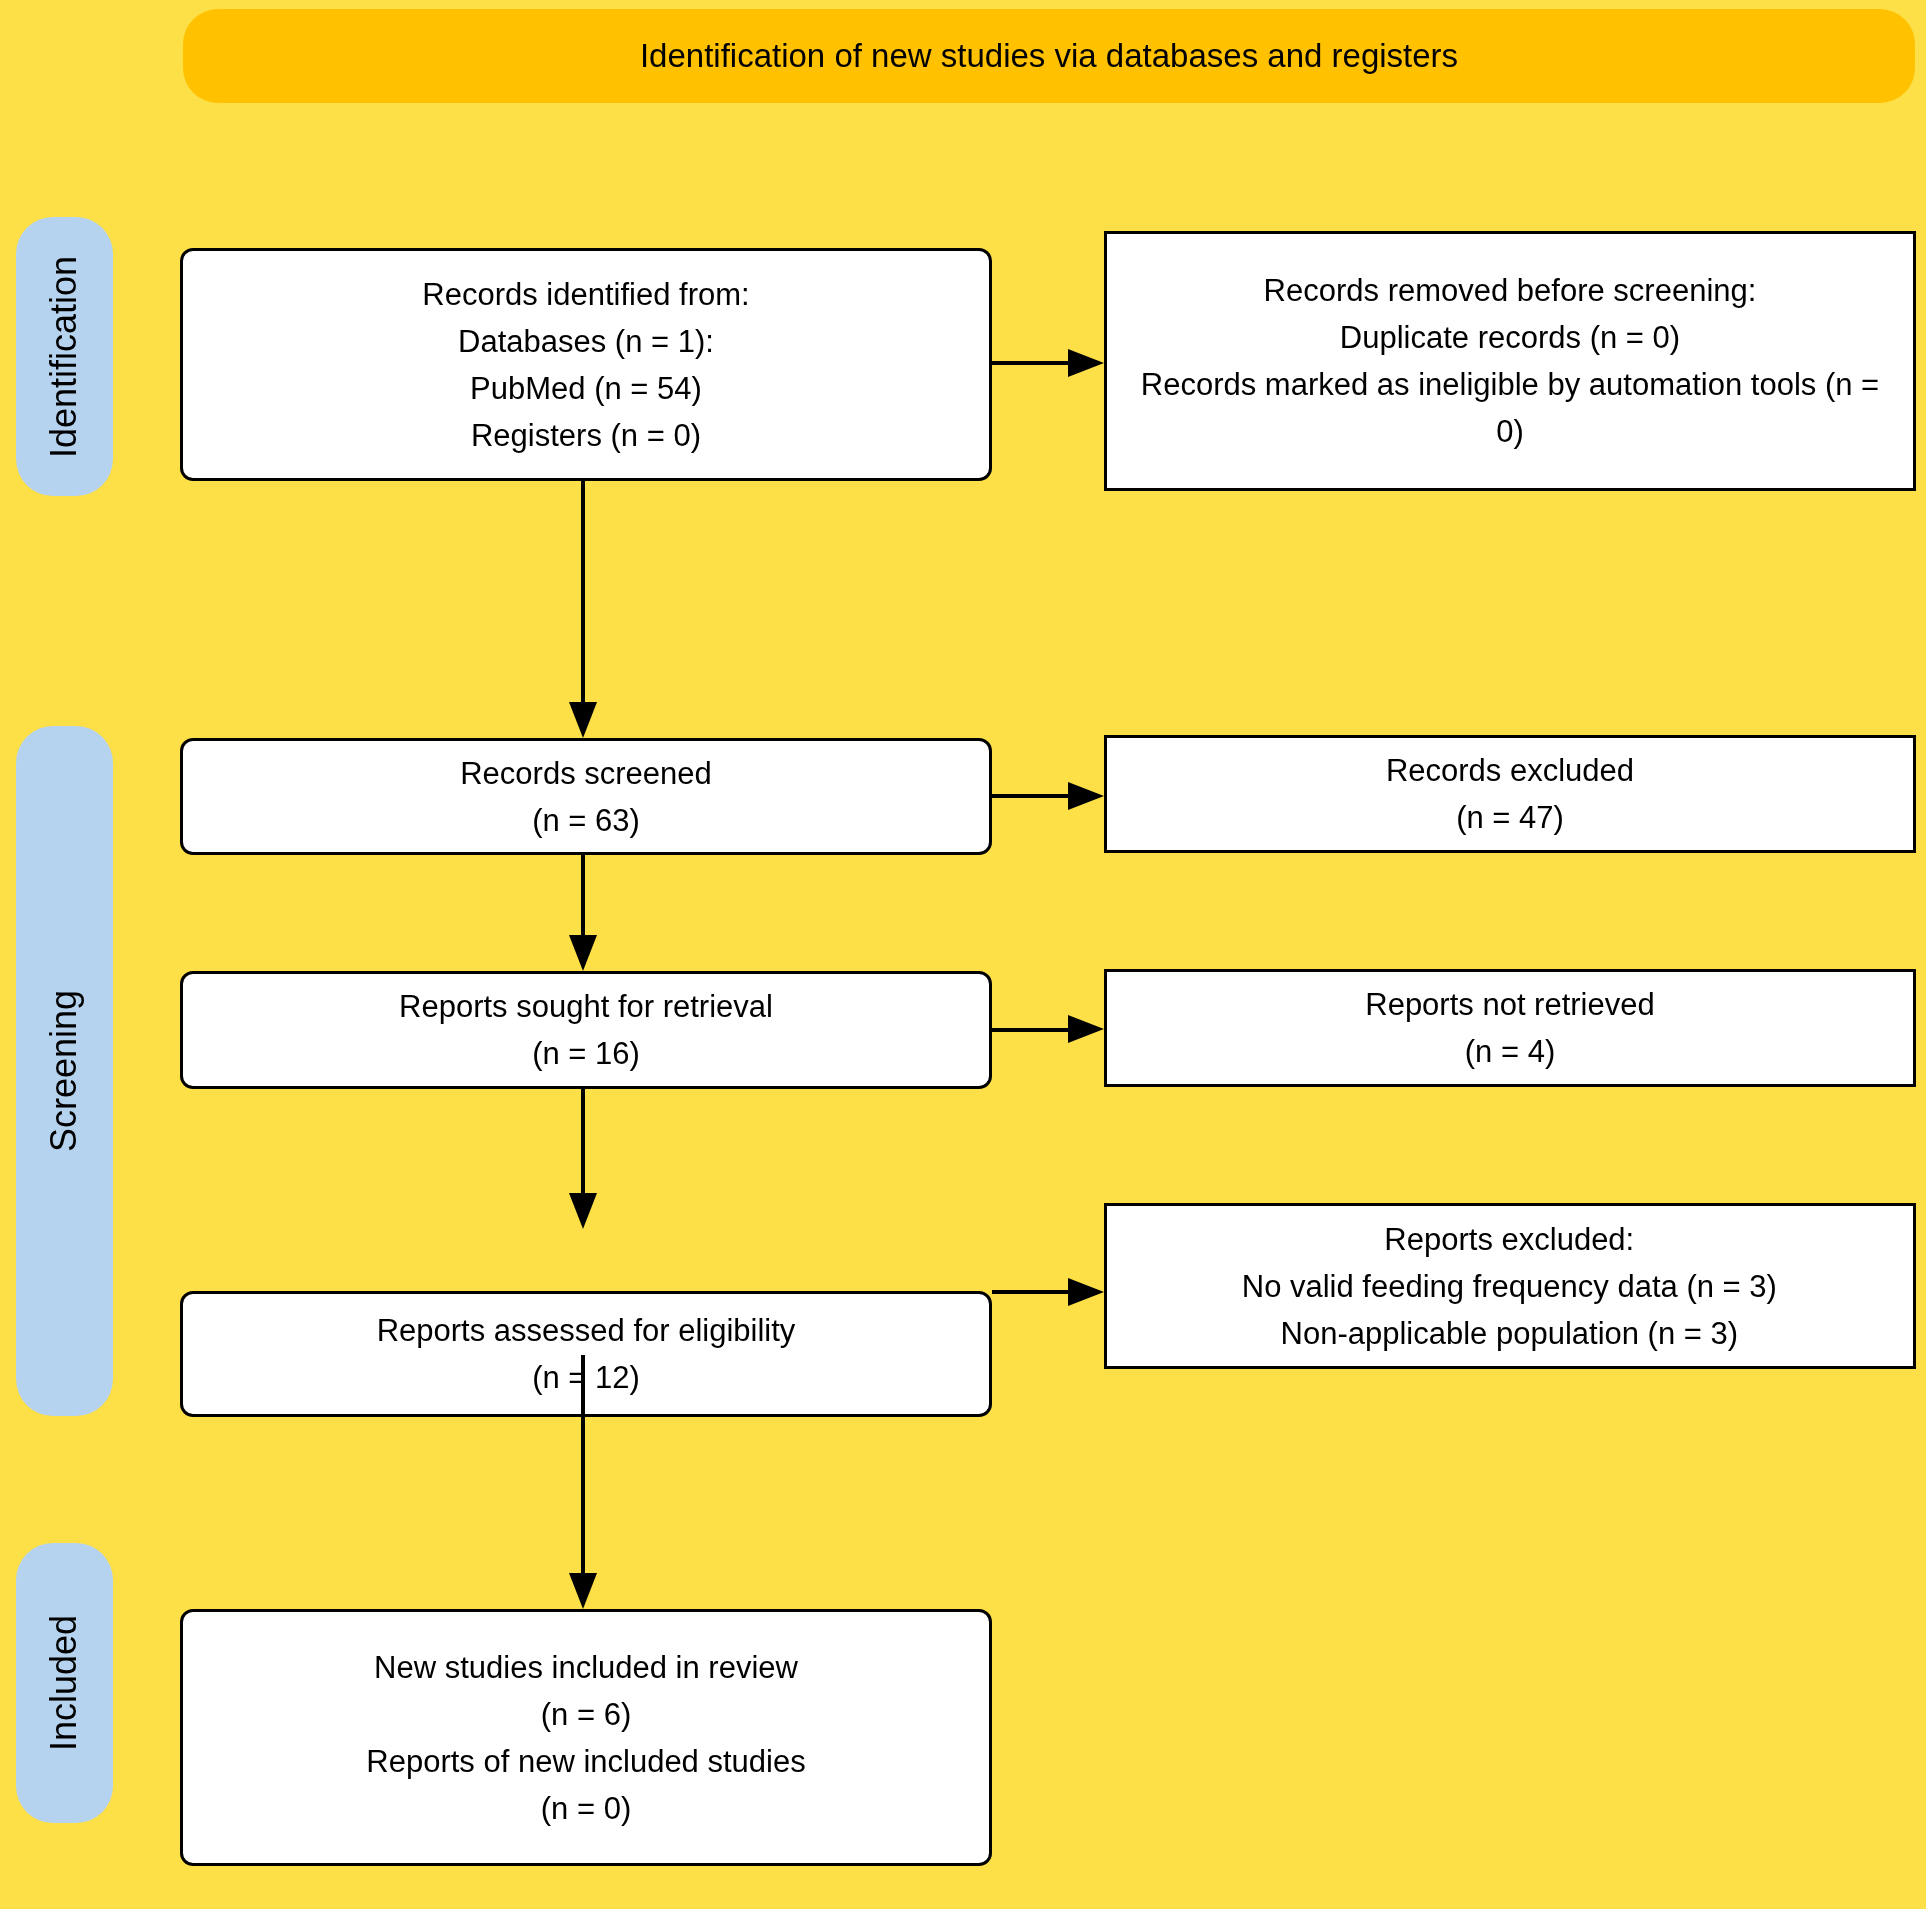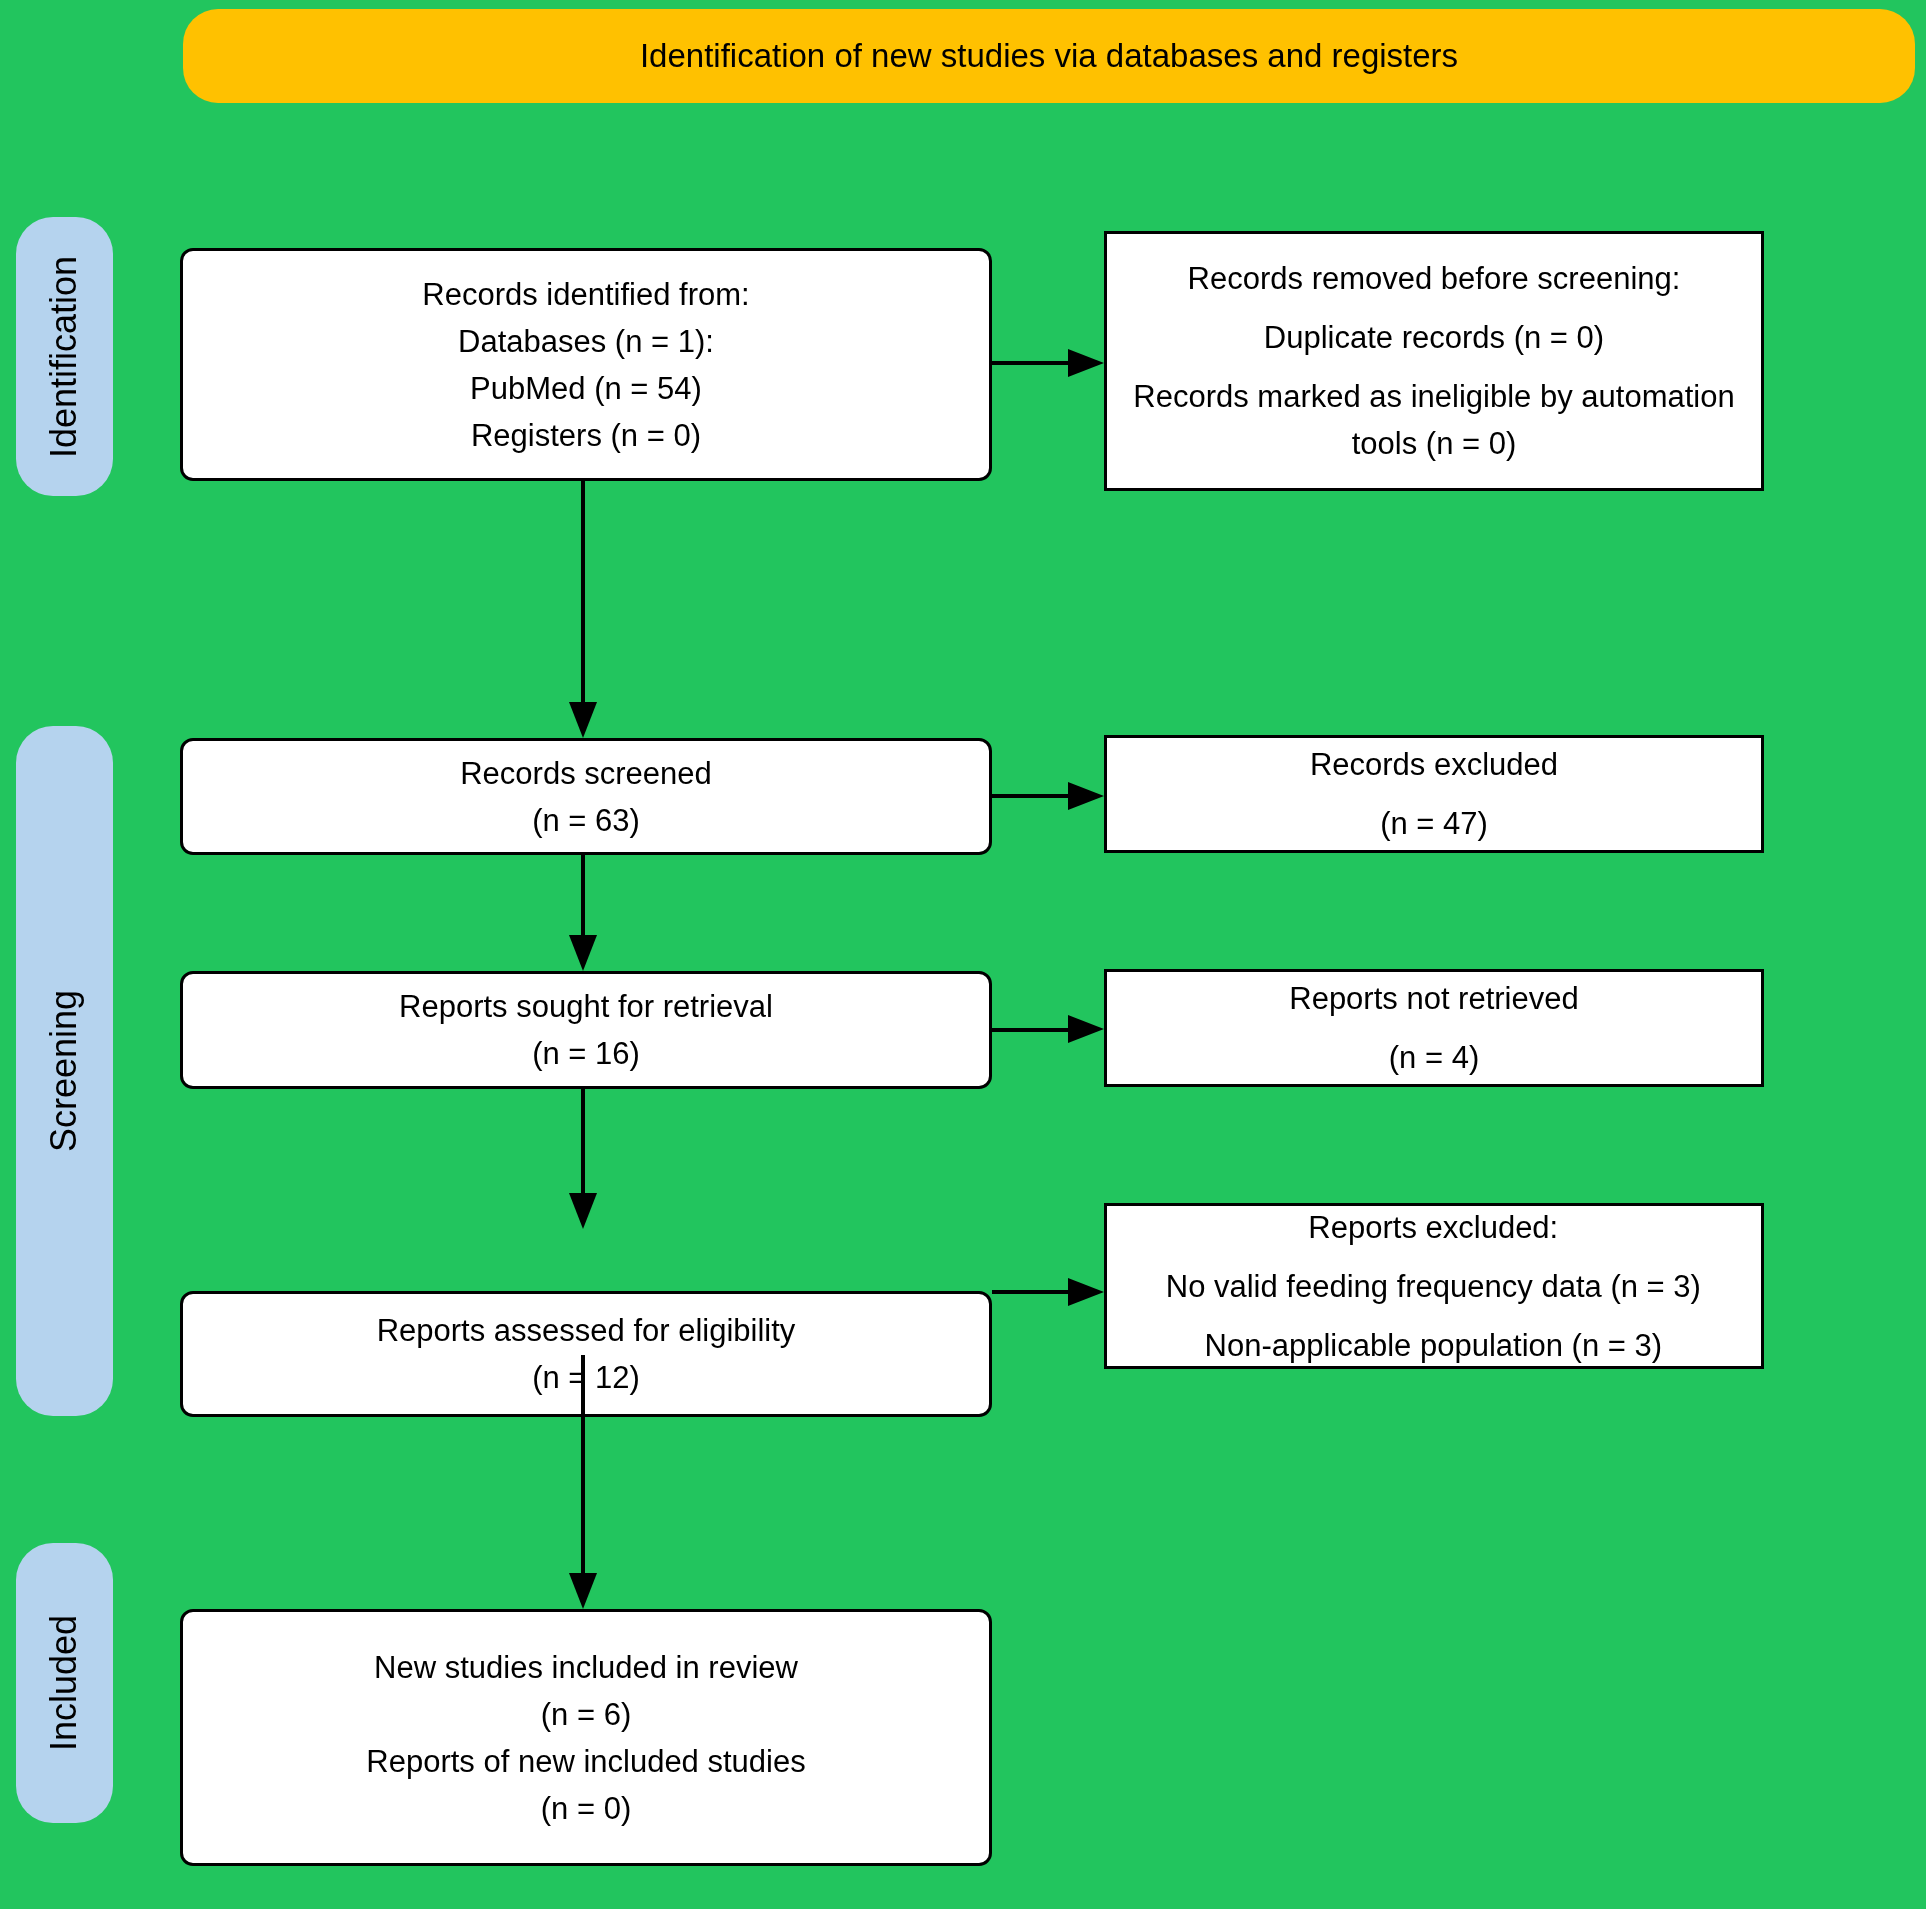--- a/index.html
+++ b/index.html
@@ -1,19 +1,19 @@
 <!DOCTYPE html>
 <html style="font-size:10px"><head>
 <meta charset="utf-8">
 <style>
   html,body{margin:0;padding:0;background:#ffffff;}
   #diagram{
     position:relative;
     width:1926px;height:1909px;
-    background:#22c55e;
+    background:#fde047;
     font-family:"Liberation Sans", sans-serif;
     color:#000000;
   }
   .banner{
     position:absolute;left:183px;top:8.7px;width:1732px;height:94px;
     background:#FFC100;border-radius:35px;
     display:flex;align-items:center;justify-content:center;
     font-size:33px;
   }
   .stage{
@@ -28,21 +28,21 @@
   .stage.screening{top:726px;height:690px;}
   .stage.included{top:1543px;height:280px;}
   .box{
     position:absolute;box-sizing:border-box;
     border:3.7px solid #000000;background:#ffffff;
     display:flex;flex-direction:column;align-items:center;justify-content:center;
     text-align:center;font-size:31px;line-height:47px;
     padding:6.2px 17.4px;
   }
   .col-left{left:180px;width:812px;border-radius:13px;}
-  .col-right{left:1104px;width:660px;gap:12px;}
+  .col-right{left:1104px;width:812px;}
   .box-identified{top:248px;height:233px;}
   .box-removed{top:231px;height:260px;}
   .box-screened{top:738px;height:117px;}
   .box-rec-excluded{top:735px;height:118px;}
   .box-sought{top:971px;height:118px;}
   .box-notretrieved{top:969px;height:118px;}
   .box-assessed{top:1291px;height:126px;}
   .box-rep-excluded{top:1203px;height:166px;padding-left:16px;}
   .box-included{top:1609px;height:257px;}
   .vline{position:absolute;left:581px;width:3.7px;background:#000000;}

